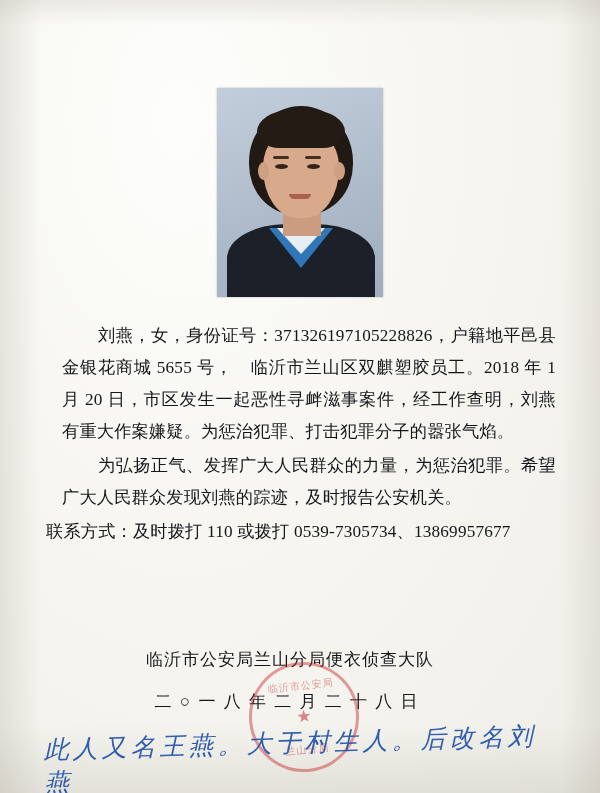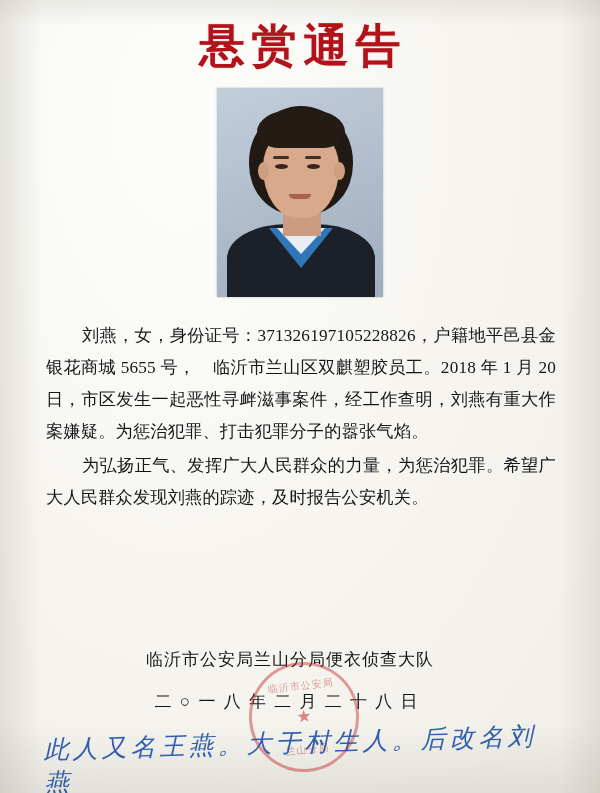--- a/index.html
+++ b/index.html
@@ -199,20 +199,21 @@
     font-size: 17.2px;
     line-height: 32px;
     letter-spacing: 0.2px;
     text-align: justify;
   }
   #body-text .para {
     margin: 0 0 2px 0;
   }
   #body-text .indent {
     text-indent: 36px;
+    margin-left: 16px;
   }
   .para-contact, .para-reward {
     margin: 6px 0 0 0;
   }
   .hang {
     padding-left: 0;
   }
 
   
   #issuer {
@@ -295,21 +296,20 @@
 </head>
 <body>
 
 <div id="poster">
 
   <div id="paper-shade-top"></div>
   <div id="paper-shade-left"></div>
   <div id="paper-shade-right"></div>
   <div id="paper-shade-bottom"></div>
 
-  <div id="title">悬赏通告</div>
 
   <div id="photo-wrap">
     <div class="photo-bg"></div>
     <div class="body"></div>
     <div class="collar-in"></div>
     <div class="collar-white"></div>
     <div class="neck"></div>
     <div class="hair"></div>
     <div class="face"></div>
     <div class="fringe"></div>
@@ -318,20 +318,21 @@
     <div class="brow-l"></div>
     <div class="brow-r"></div>
     <div class="eye-l"></div>
     <div class="eye-r"></div>
     <div class="mouth"></div>
   </div>
 
   <div id="body-text">
     <p class="para indent">刘燕，女，身份证号：371326197105228826，户籍地平邑县金银花商城 5655 号，　临沂市兰山区双麒塑胶员工。2018 年 1 月 20 日，市区发生一起恶性寻衅滋事案件，经工作查明，刘燕有重大作案嫌疑。为惩治犯罪、打击犯罪分子的嚣张气焰。</p>
     <p class="para indent">为弘扬正气、发挥广大人民群众的力量，为惩治犯罪。希望广大人民群众发现刘燕的踪迹，及时报告公安机关。</p>
+    <p class="para para-contact hang"><span>联系方式：</span><span>及时拨打 110 或拨打 0539-7305734、13869957677</span></p>
   </div>
 
   <div id="issuer">临沂市公安局兰山分局便衣侦查大队</div>
   <div id="issue-date">二 ○ 一 八 年 二 月 二 十 八 日</div>
 
   <div id="seal">
     <div id="seal-text-top">临沂市公安局</div>
     <div id="seal-inner">★</div>
     <div id="seal-text-bottom">兰山分局</div>
   </div>

